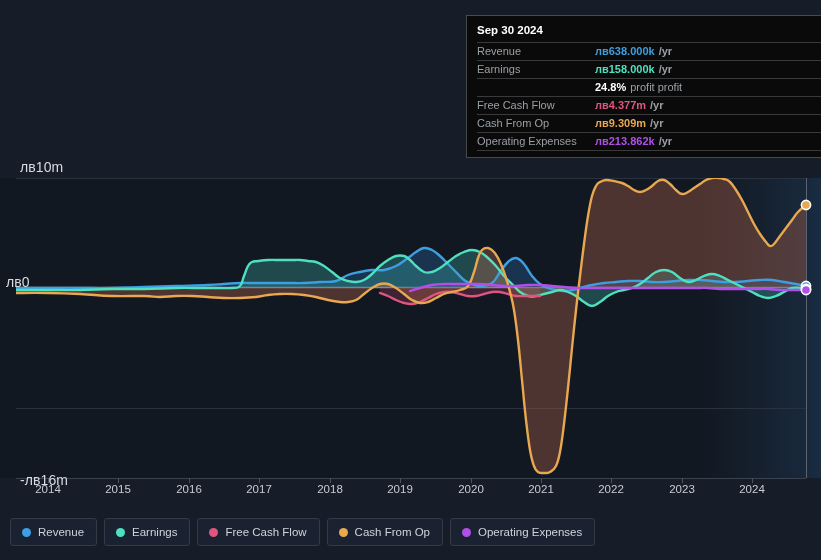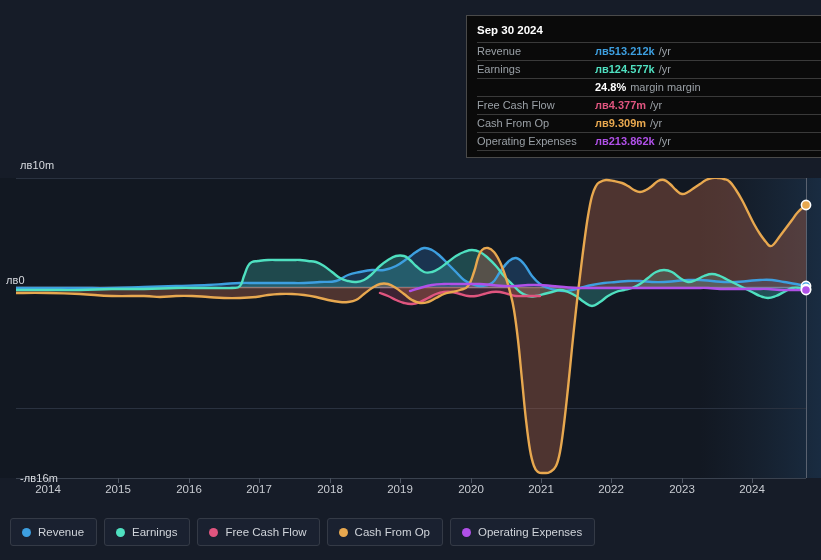--- a/index.html
+++ b/index.html
@@ -27,21 +27,21 @@
     left: 0;
     top: 155px;
     width: 821px;
     height: 330px;
   }
   #chart-svg { display: block; }
 
   
   .y-label {
     position: absolute;
-    font-size: 11px;
+    font-size: 14px;
     color: #d8dbe0;
     letter-spacing: 0.1px;
     white-space: nowrap;
   }
   #y-label-top   { left: 20px; top: 159px; }
   #y-label-zero  { left: 6px; top: 274px; }
   #y-label-bot   { left: 20px; top: 472px; }
 
   
   #x-axis {
@@ -92,21 +92,21 @@
     flex: 0 0 118px;
   }
   .tt-val {
     font-size: 11px;
     font-weight: bold;
     white-space: nowrap;
   }
   .tt-cur { font-weight: bold; }
   .tt-unit {
     color: #9aa0a6;
-    font-weight: normal;
+    font-weight: bold;
     margin-left: 4px;
   }
   .tt-sub {
     color: #ffffff;
     font-weight: bold;
     text-align: center;
   }
   .tt-sub-label {
     color: #9aa0a6;
     font-weight: normal;
@@ -234,29 +234,29 @@
       <div class="x-label" style="left: 611px;">2022</div>
       <div class="x-label" style="left: 682px;">2023</div>
       <div class="x-label" style="left: 752px;">2024</div>
     </div>
 
   <div id="tooltip">
     <div id="tooltip-date">Sep 30 2024</div>
     <div id="tooltip-rows">
         <div class="tt-row">
           <div class="tt-name">Revenue</div>
-          <div class="tt-val" style="color: rgb(61, 159, 224);"><span class="tt-cur">лв</span><span>513.212k</span><span class="tt-unit">/yr</span></div>
+          <div class="tt-val" style="color: rgb(61, 159, 224);"><span class="tt-cur">лв</span><span>638.000k</span><span class="tt-unit">/yr</span></div>
         </div>
         <div class="tt-row">
           <div class="tt-name">Earnings</div>
-          <div class="tt-val" style="color: rgb(79, 224, 192);"><span class="tt-cur">лв</span><span>124.577k</span><span class="tt-unit">/yr</span></div>
+          <div class="tt-val" style="color: rgb(79, 224, 192);"><span class="tt-cur">лв</span><span>158.000k</span><span class="tt-unit">/yr</span></div>
         </div>
         <div class="tt-row">
           <div class="tt-name"></div>
-          <div class="tt-val"><span class="tt-sub">24.8%</span><span class="tt-sub-label">margin margin</span></div>
+          <div class="tt-val"><span class="tt-sub">24.8%</span><span class="tt-sub-label">profit profit</span></div>
         </div>
         <div class="tt-row">
           <div class="tt-name">Free Cash Flow</div>
           <div class="tt-val" style="color: rgb(224, 85, 127);"><span class="tt-cur">лв</span><span>4.377m</span><span class="tt-unit">/yr</span></div>
         </div>
         <div class="tt-row">
           <div class="tt-name">Cash From Op</div>
           <div class="tt-val" style="color: rgb(232, 168, 79);"><span class="tt-cur">лв</span><span>9.309m</span><span class="tt-unit">/yr</span></div>
         </div>
         <div class="tt-row">

